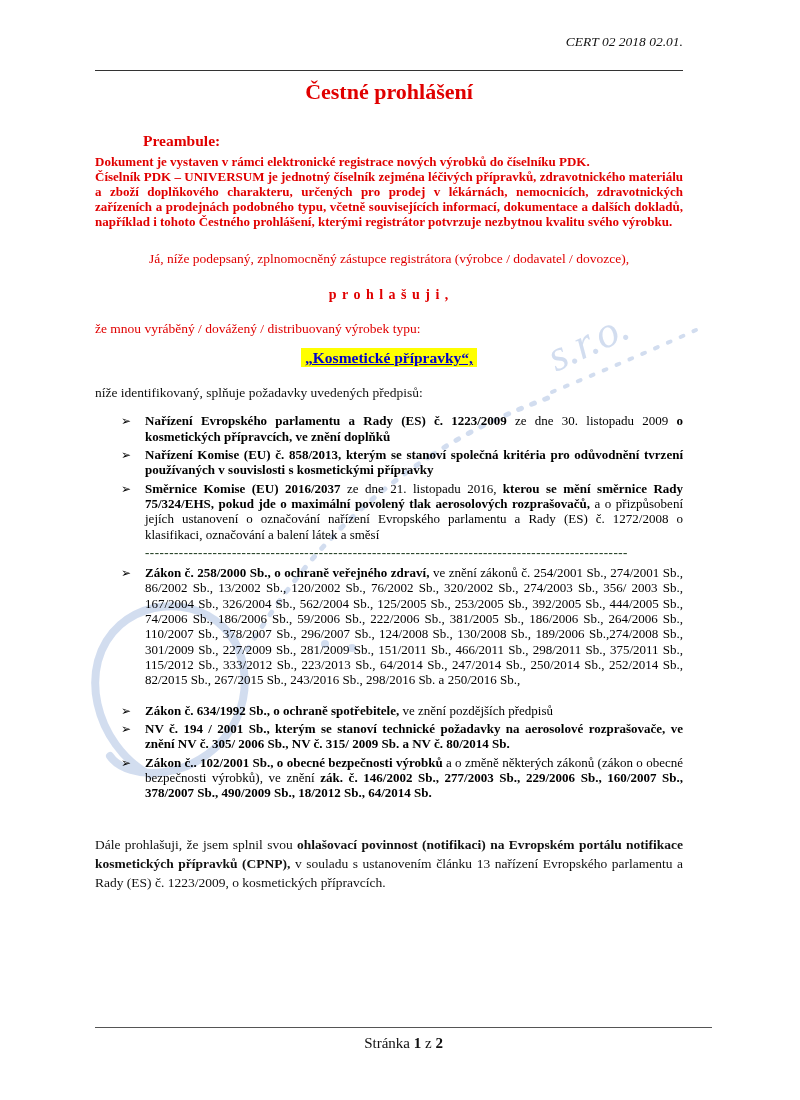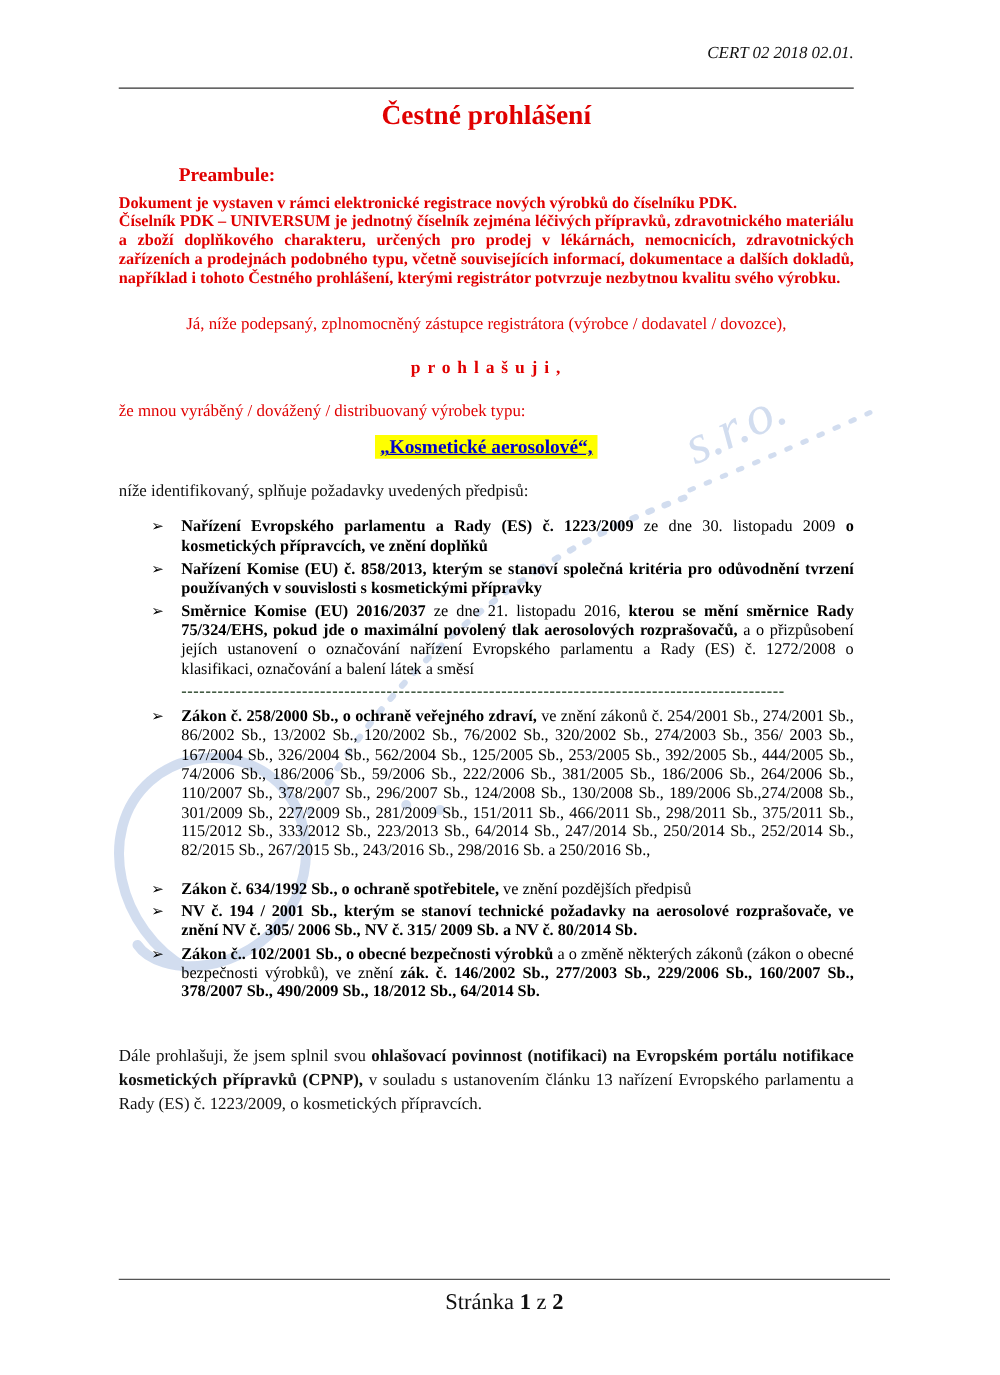--- a/index.html
+++ b/index.html
@@ -56,21 +56,21 @@
   .reg-separator{
     color:var(--sep);font-weight:bold;font-size:13px;letter-spacing:0.5px;
     margin:0 0 4px 24px;white-space:nowrap;overflow:hidden;
   }
   .reg-spacer{height:12px;}
 
   .final-paragraph{font-size:13.5px;line-height:1.42;text-align:justify;margin-top:34px;color:#111;}
 
   .footer{position:absolute;left:95px;right:88px;bottom:48px;z-index:1;}
   .footer-rule{border:none;border-top:1px solid #555;margin:0 0 7px 0;}
-  .footer-text{text-align:center;font-size:18px;color:#111;}
+  .footer-text{text-align:center;font-size:15px;color:#111;}
 </style>
 </head>
 <body>
 
 <div class="page">
 
   <svg class="watermark" width="800" height="1100" viewBox="0 0 800 1100" opacity="0.6">
     <path class="stroke" stroke-width="8" d="M150 775 C 95 745 75 665 120 625 C 160 590 228 605 242 660 C 256 715 215 765 165 772 C 140 776 118 768 110 756"></path>
     <path class="stroke" stroke-width="5" stroke-dasharray="3 11" d="M240 662 C 300 560 360 502 432 455"></path>
     <path class="stroke" stroke-width="5" stroke-dasharray="3 11" d="M432 455 C 474 428 510 412 548 398"></path>
@@ -91,21 +91,21 @@
     <div class="preambule-body">
         <p>Dokument je vystaven v rámci elektronické registrace nových výrobků do číselníku PDK.</p>
         <p>Číselník PDK – UNIVERSUM je jednotný číselník zejména léčivých přípravků, zdravotnického materiálu a zboží doplňkového charakteru, určených pro prodej v lékárnách, nemocnicích, zdravotnických zařízeních a prodejnách podobného typu, včetně souvisejících informací, dokumentace a dalších dokladů, například i tohoto Čestného prohlášení, kterými registrátor potvrzuje nezbytnou kvalitu svého výrobku.</p>
       </div>
 
     <div class="declarant-line">Já, níže podepsaný, zplnomocněný zástupce registrátora (výrobce / dodavatel / dovozce),</div>
     <div class="prohlasuji">p r o h l a š u j i ,</div>
     <div class="product-line">že mnou vyráběný / dovážený  / distribuovaný výrobek typu:</div>
 
     <div class="product-highlight-row">
-      <span class="product-highlight">„Kosmetické aerosolové“,</span>
+      <span class="product-highlight">„Kosmetické přípravky“,</span>
     </div>
 
     <div class="requirements-line">níže identifikovaný, splňuje požadavky uvedených předpisů:</div>
 
     <div class="reg-list">
         <div class="reg-item">
           <span class="bullet">➢</span>
           <span class="reg-text"><span class="b">Nařízení Evropského parlamentu a Rady (ES) č. 1223/2009</span><span> ze dne 30. listopadu 2009 </span><span class="b">o kosmetických přípravcích, ve znění doplňků</span></span>
         </div>
         <div class="reg-item">

